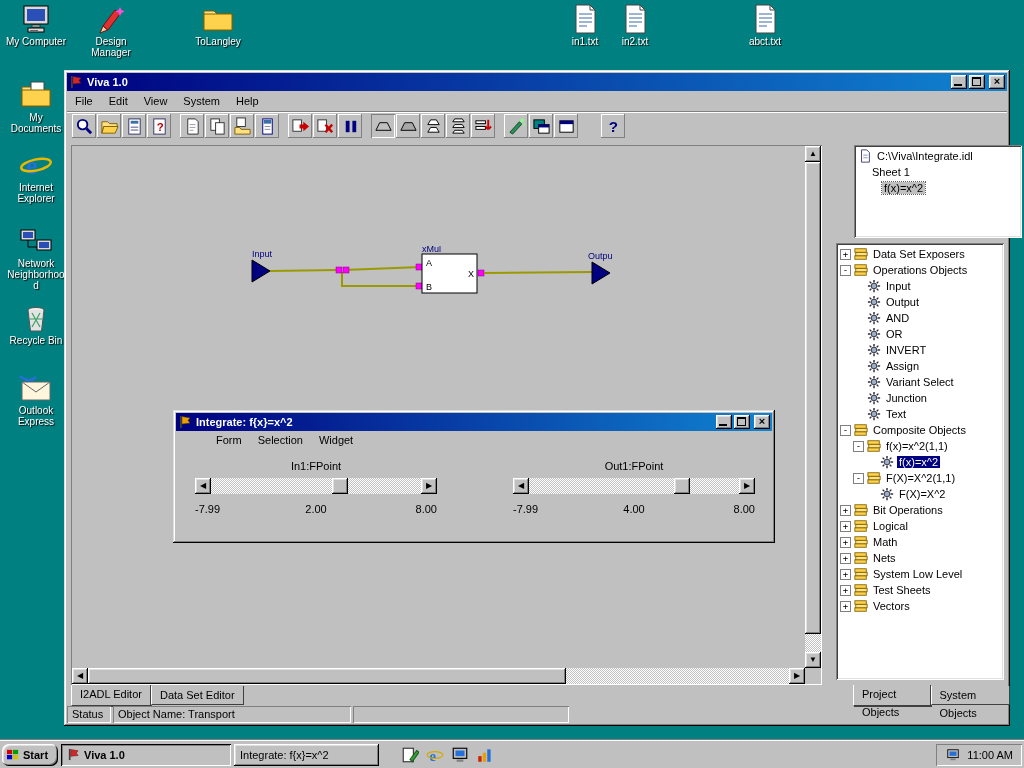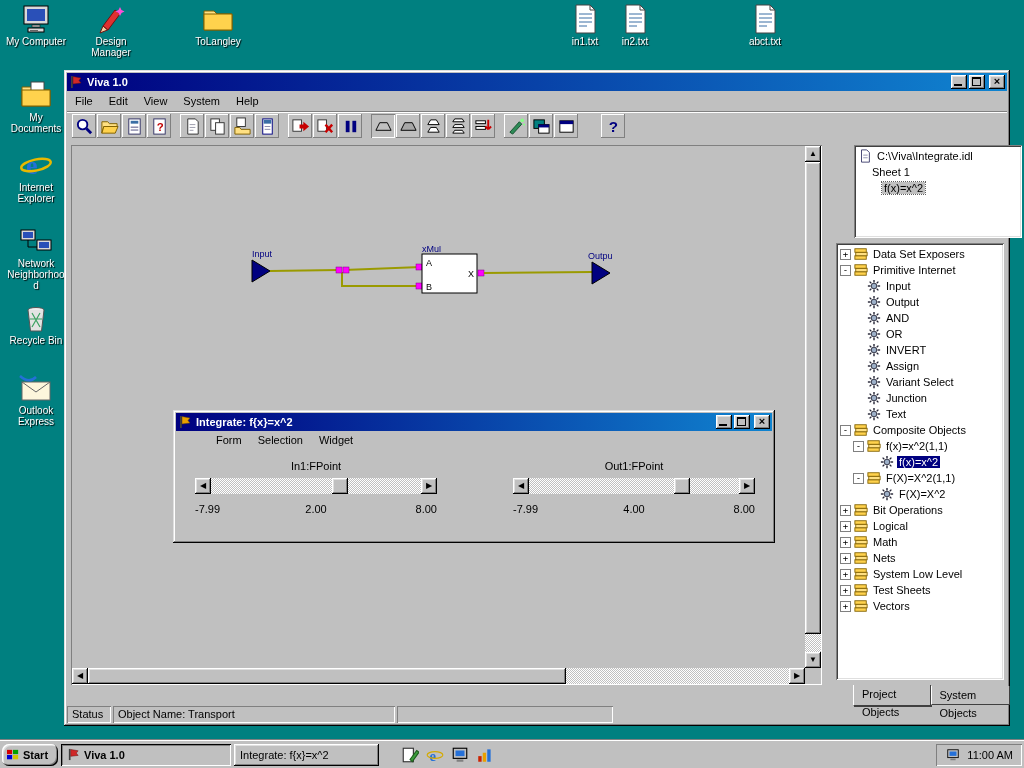--- a/index.html
+++ b/index.html
@@ -431,21 +431,21 @@
         </svg>
         <div class="tree-label">Data Set Exposers</div>
       </div>
       <div class="tree-row" style="padding-left: 2px;">
         <div class="expbox">-</div>
         <svg class="tree-ic" viewBox="0 0 16 16">
           <rect x="1" y="10" width="13" height="4" fill="#ffd24d" stroke="#806000"></rect>
           <rect x="2" y="6" width="13" height="4" fill="#ffe082" stroke="#806000"></rect>
           <rect x="1" y="2" width="13" height="4" fill="#ffd24d" stroke="#806000"></rect>
         </svg>
-        <div class="tree-label">Primitive Internet</div>
+        <div class="tree-label">Operations Objects</div>
       </div>
       <div class="tree-row" style="padding-left: 15px;">
         <div class="expspace"></div>
         <svg class="tree-ic" viewBox="0 0 16 16">
           <circle cx="8" cy="8" r="3.2" fill="#9db0c8" stroke="#223"></circle>
           <g stroke="#223" stroke-width="1.6">
             <line x1="8" y1="1" x2="8" y2="4"></line>
             <line x1="8" y1="12" x2="8" y2="15"></line>
             <line x1="1" y1="8" x2="4" y2="8"></line>
             <line x1="12" y1="8" x2="15" y2="8"></line>
@@ -712,28 +712,32 @@
         <div class="expbox">+</div>
         <svg class="tree-ic" viewBox="0 0 16 16">
           <rect x="1" y="10" width="13" height="4" fill="#ffd24d" stroke="#806000"></rect>
           <rect x="2" y="6" width="13" height="4" fill="#ffe082" stroke="#806000"></rect>
           <rect x="1" y="2" width="13" height="4" fill="#ffd24d" stroke="#806000"></rect>
         </svg>
         <div class="tree-label">Vectors</div>
       </div>
     </div>
 
+  <div class="tabs" id="bottom-tabs">
+    <div class="tab active">I2ADL Editor</div>
+    <div class="tab">Data Set Editor</div>
+  </div>
   <div class="tabs" id="right-tabs">
     <div class="tab active">Project Objects</div>
     <div class="tab">System Objects</div>
   </div>
 
   <div class="statusbar">
     <div class="status-panel sunken1" style="width:44px">Status</div>
-    <div class="status-panel sunken1" style="width:282px">Object Name: Transport</div>
+    <div class="status-panel sunken1" style="width:238px">Object Name: Transport</div>
     <div class="status-panel sunken1" style="width:216px"></div>
   </div>
 
   <div class="iwin raised">
     <div class="titlebar">
       <svg width="14" height="14" viewBox="0 0 14 14">
           <rect x="2" y="1" width="1.8" height="12" fill="#404040"></rect>
           <path d="M4 1.5 L12 3 10 5.5 12 8 4 9z" fill="#e8a000" stroke="#604000" stroke-width="0.5"></path>
         </svg>
       <div class="title">Integrate:  f{x}=x^2</div>

